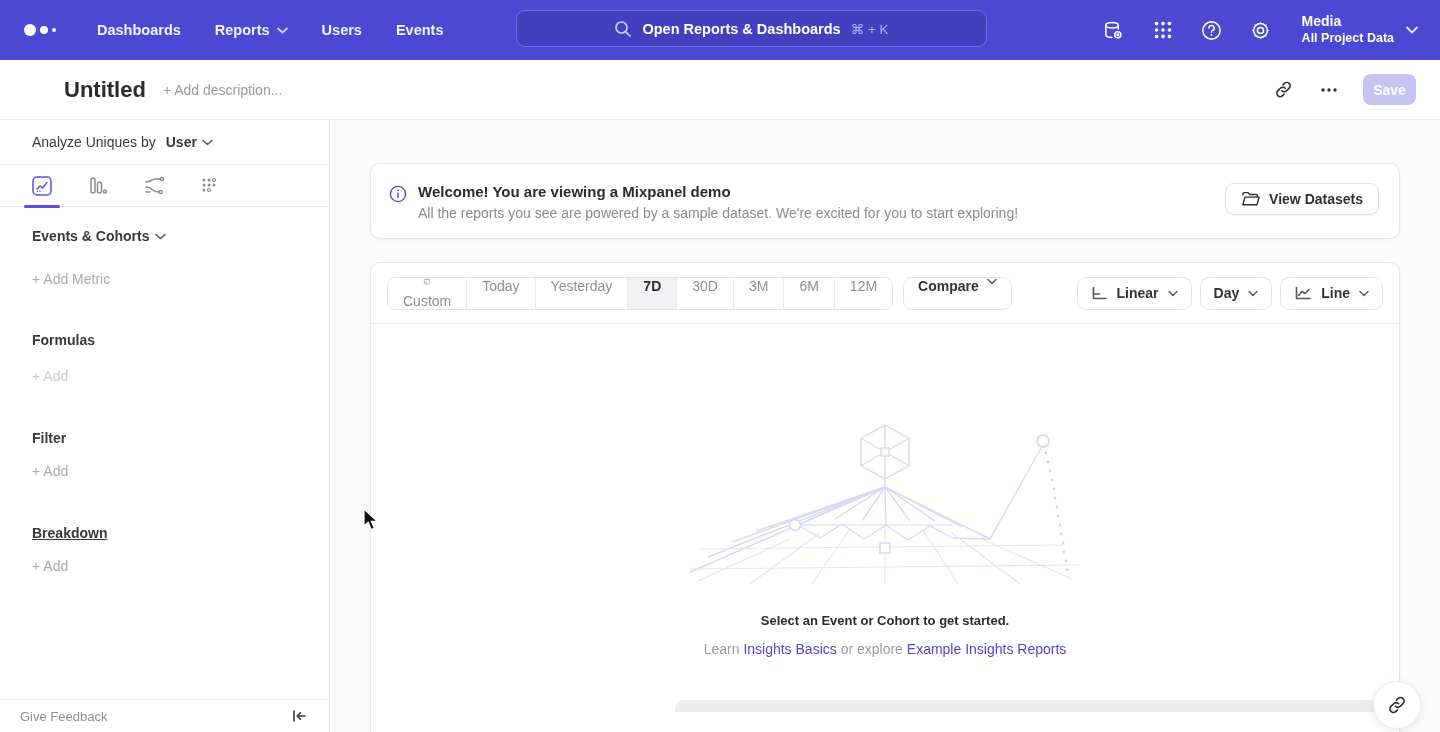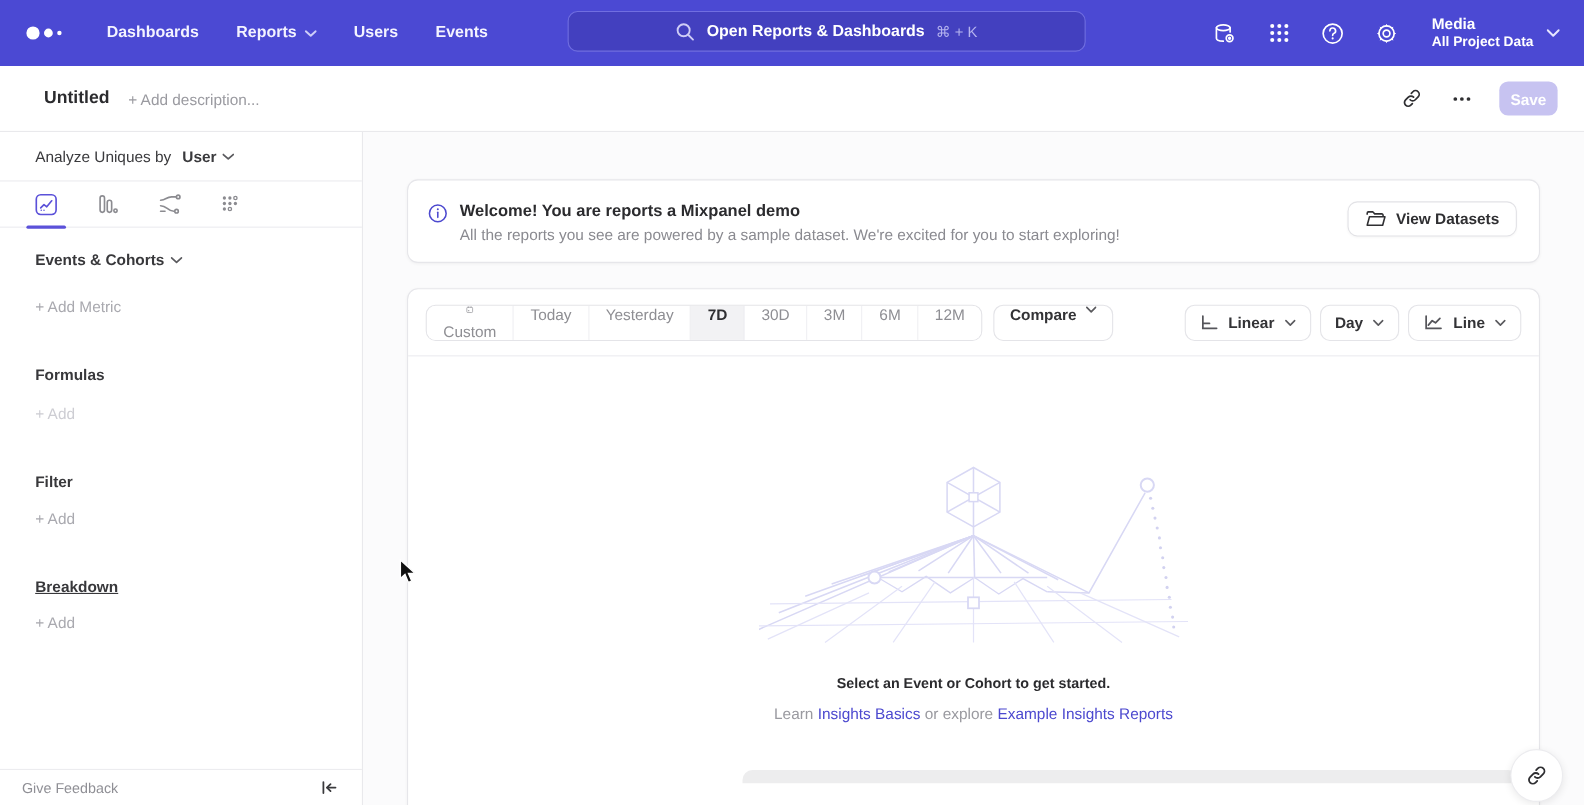--- a/index.html
+++ b/index.html
@@ -21,21 +21,21 @@
   .searchbar .sc { color:#b5b3ef; font-size:13.5px; }
   .navright { position:absolute; right:22px; top:0; height:60px; display:flex; align-items:center; gap:25px; }
   .navicon { width:24px; height:24px; display:flex; align-items:center; justify-content:center; cursor:pointer; }
   .project { display:flex; align-items:center; gap:12px; cursor:pointer; margin-left:4px; }
   .project .ptxt { display:flex; flex-direction:column; line-height:1.25; }
   .project .pname { color:#fff; font-weight:700; font-size:14px; }
   .project .pscope { color:#fff; font-weight:600; font-size:12.5px; }
 
   
   .rheader { position:relative; height:60px; background:#fff; border-bottom:1px solid #e9e9ec; display:flex; align-items:center; }
-  .rtitle { margin-left:40px; font-size:16px; font-weight:700; color:#2b2b2e; cursor:text; }
+  .rtitle { margin-left:64px; font-size:22px; font-weight:700; color:#2b2b2e; cursor:text; }
   .rdesc { margin-left:17px; font-size:14px; color:#9a9aa0; cursor:text; }
   .hright { position:absolute; right:24px; display:flex; align-items:center; gap:22px; }
   .hicon { width:24px; height:24px; display:flex; align-items:center; justify-content:center; cursor:pointer; color:#3a3a3d; }
   .savebtn { width:53px; height:31px; background:#c7c3f1; color:#fff; font-size:14px; font-weight:600; border:none; border-radius:8px; cursor:default; }
 
   
   .cols { display:flex; height:612px; }
   .sidebar { position:relative; width:330px; background:#fff; border-right:1px solid #e9e9ec; height:612px; }
   .analyze-row { height:45px; display:flex; align-items:center; padding-left:32px; border-bottom:1px solid #ececef; font-size:14px; color:#3a3a3d; gap:10px; }
   .analyze-row .val { font-weight:700; display:flex; align-items:center; gap:5px; cursor:pointer; }
@@ -272,21 +272,21 @@
 
     <div class="main">
 
       <div class="banner">
         <svg class="binfo" width="18" height="18" viewBox="0 0 18 18" fill="none" stroke="#4c49cf" stroke-width="1.4">
           <circle cx="9" cy="9" r="7.6"></circle>
           <line x1="9" y1="8" x2="9" y2="12.6" stroke-linecap="round"></line>
           <circle cx="9" cy="5.3" r="0.9" fill="#4c49cf" stroke="none"></circle>
         </svg>
         <div class="btxt">
-          <div class="btitle">Welcome! You are reports a Mixpanel demo</div>
+          <div class="btitle">Welcome! You are viewing a Mixpanel demo</div>
           <div class="bsub">All the reports you see are powered by a sample dataset. We're excited for you to start exploring!</div>
         </div>
         <button class="bbtn">
           <svg width="19" height="16" viewBox="0 0 20 16" fill="none" stroke="#2f2f32" stroke-width="1.5" stroke-linejoin="round">
             <path d="M2 4 V2.5 A1.2 1.2 0 0 1 3.2 1.3 H7.5 L9.2 3.2 H16 A1.2 1.2 0 0 1 17.2 4.4 V6"></path>
             <path d="M2 14 L4.2 6 H19 L16.8 14 Z"></path>
           </svg>
           <span>View Datasets</span>
         </button>
       </div>

